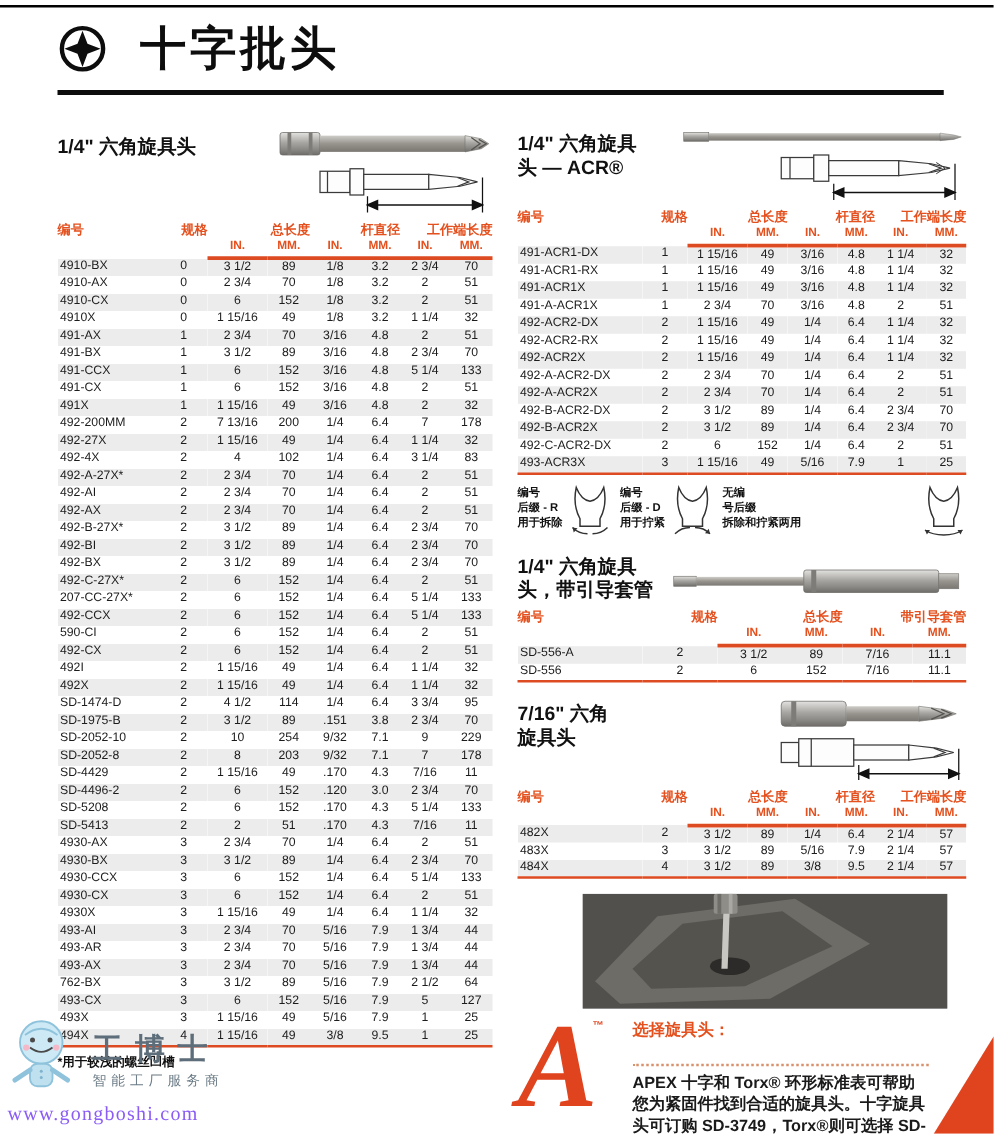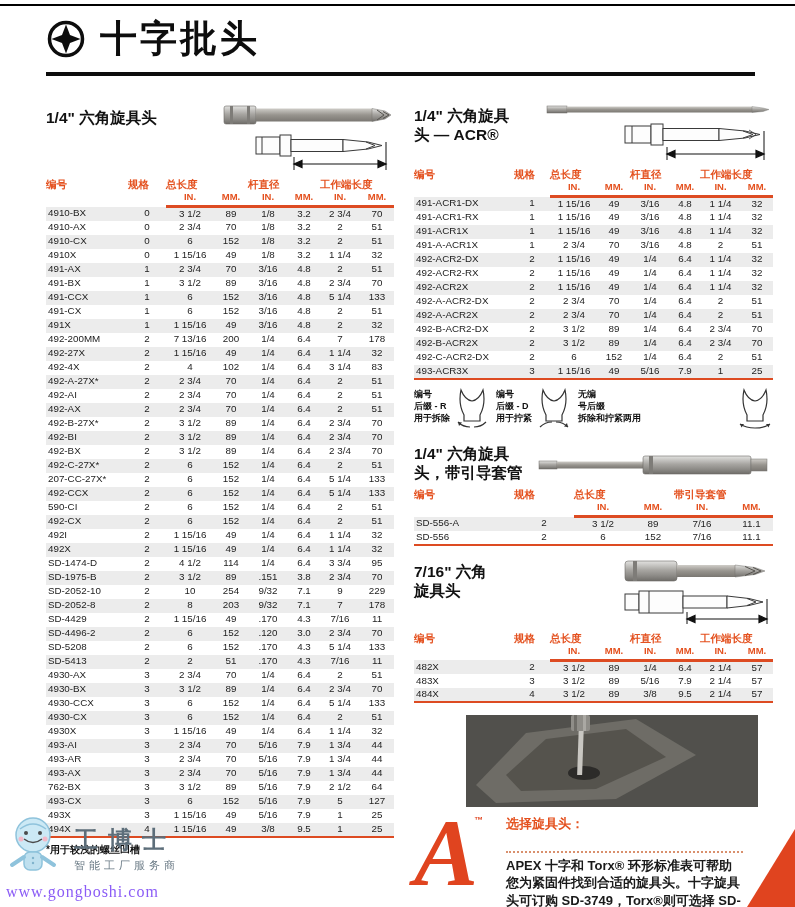--- a/index.html
+++ b/index.html
@@ -11,41 +11,41 @@
   *{box-sizing:border-box;}
   html,body{margin:0;padding:0;}
   body{
     width:795px;height:907px;position:relative;overflow:hidden;
     background:#fff;color:var(--ink);
     font-family:"Liberation Sans","DejaVu Sans",sans-serif;
   }
   .topline{position:absolute;top:4px;left:0;width:795px;height:2px;background:#000;}
 
   
-  .pagehead{display:flex;align-items:center;gap:14px;padding:14px 40px 6px 46px;}
+  .pagehead{display:flex;align-items:center;gap:26px;padding:14px 40px 6px 46px;}
   .pagehead svg{display:block;}
   .page-title{font-size:37px;font-weight:bold;letter-spacing:3px;color:#0d0d0d;}
   .headrule{height:4px;background:#0d0d0d;margin:2px 40px 0 46px;}
 
   
   .content{display:flex;gap:20px;padding:26px 22px 0 46px;}
   .col-left{width:348px;flex:none;}
   .col-right{width:359px;flex:none;}
 
   
   .sec-head{display:flex;justify-content:space-between;align-items:flex-start;margin-bottom:4px;}
   .sec-title{font-size:15.5px;font-weight:bold;line-height:1.25;color:#111;white-space:nowrap;}
   .art{display:flex;flex-direction:column;align-items:flex-end;gap:2px;}
   .art svg{display:block;}
 
   
   table.spec{border-collapse:collapse;width:100%;table-layout:fixed;
              border-bottom:2.5px solid var(--rule);}
   table.spec th{color:var(--orange);font-weight:bold;padding:0;line-height:1.25;}
-  tr.h1 th{font-size:10.5px;text-align:left;vertical-align:top;padding-top:2px;}
+  tr.h1 th{font-size:10.5px;text-align:right;vertical-align:top;padding-top:2px;}
   tr.h1 th.c0{text-align:left;}
   tr.h2 th{font-size:9.5px;text-align:center;border-bottom:3px solid var(--rule);padding-bottom:2px;}
   table.spec td{font-size:9.8px;text-align:center;height:14px;padding:0;line-height:1.1;
                 white-space:nowrap;overflow:hidden;}
   table.spec td.c0{text-align:left;padding-left:2px;}
   table.spec tbody tr:nth-child(odd){background:var(--rowalt);}
 
   .footnote{font-size:10px;font-weight:bold;margin-top:5px;color:#111;}
 
   

